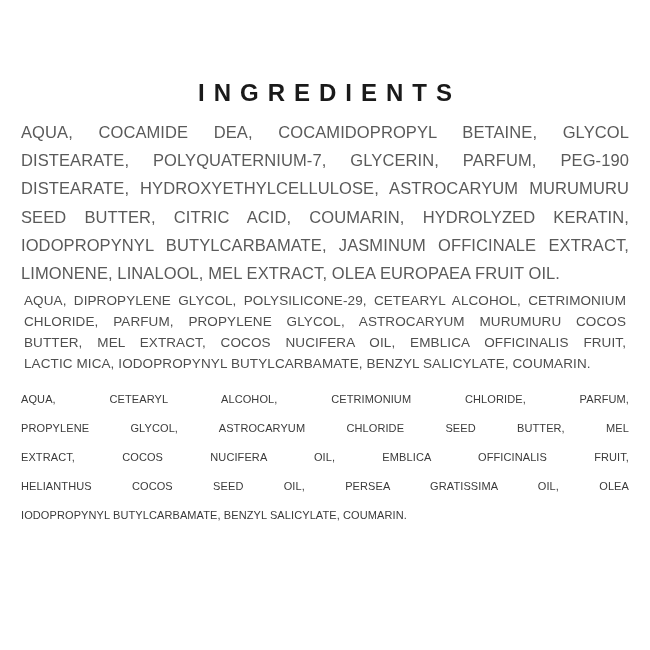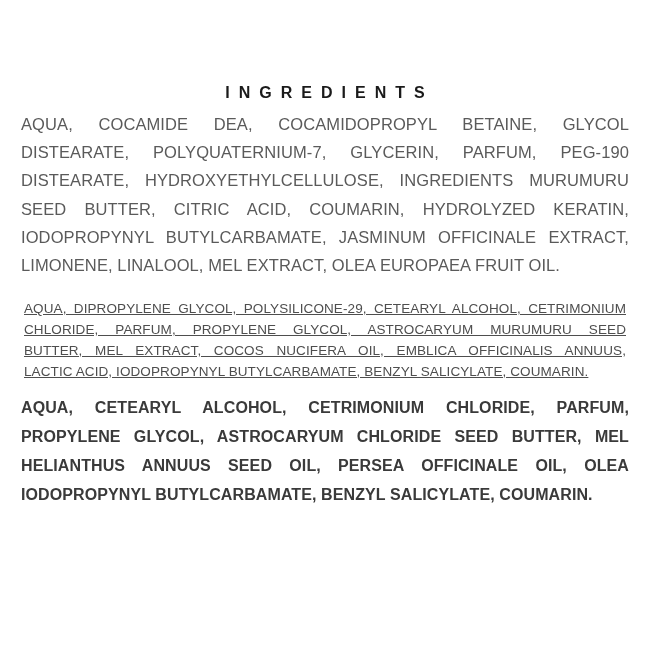--- a/index.html
+++ b/index.html
@@ -15,87 +15,87 @@
   .label {
     width: 650px;
     height: 650px;
     padding: 0 21px;
     background: #ffffff;
   }
 
   .title {
     margin-top: 81px;
     text-align: center;
-    font-size: 16px;
+    font-size: 24px;
     line-height: 24px;
     font-weight: bold;
     letter-spacing: 9px;
     text-indent: 9px; 
     color: #1a1a1a;
   }
 
   .para .line {
     text-align: justify;
     text-align-last: justify;
     white-space: nowrap;
   }
   .para .line.natural {
     text-align-last: left;
   }
 
   .para.p1 {
-    margin-top: 5px;
+    margin-top: 13px;
     font-size: 16.5px;
     line-height: 28.2px;
     letter-spacing: 0.1px;
     color: #5a5a5a;
   }
 
   .para.p2 {
-    margin-top: 20px;
+    margin-top: 4px;
     padding: 0 3px;
     font-size: 13.5px;
     line-height: 20.8px;
     letter-spacing: 0.1px;
     color: #4e4e4e;
-    text-decoration: underline;
   }
 
   .para.p3 {
     margin-top: 11px;
-    font-size: 16px;
+    font-size: 11px;
     line-height: 29px;
-    font-weight: bold;
+    font-weight: normal;
     letter-spacing: 0.1px;
     color: #3a3a3a;
   }
 </style>
 </head>
 <body>
 
 <div class="label">
 
   <div class="title">INGREDIENTS</div>
 
   <div class="para p1">
     <div class="line">AQUA, COCAMIDE DEA, COCAMIDOPROPYL BETAINE, GLYCOL</div>
     <div class="line">DISTEARATE, POLYQUATERNIUM-7, GLYCERIN, PARFUM, PEG-190</div>
-    <div class="line">DISTEARATE, HYDROXYETHYLCELLULOSE, INGREDIENTS MURUMURU</div>
+    <div class="line">DISTEARATE, HYDROXYETHYLCELLULOSE, ASTROCARYUM MURUMURU</div>
     <div class="line">SEED BUTTER, CITRIC ACID, COUMARIN, HYDROLYZED KERATIN,</div>
     <div class="line">IODOPROPYNYL BUTYLCARBAMATE, JASMINUM OFFICINALE EXTRACT,</div>
     <div class="line natural">LIMONENE, LINALOOL, MEL EXTRACT, OLEA EUROPAEA FRUIT OIL.</div>
   </div>
 
   <div class="para p2">
     <div class="line">AQUA, DIPROPYLENE GLYCOL, POLYSILICONE-29, CETEARYL ALCOHOL, CETRIMONIUM</div>
-    <div class="line">CHLORIDE, PARFUM, PROPYLENE GLYCOL, ASTROCARYUM MURUMURU SEED</div>
-    <div class="line">BUTTER, MEL EXTRACT, COCOS NUCIFERA OIL, EMBLICA OFFICINALIS ANNUUS,</div>
-    <div class="line natural">LACTIC ACID, IODOPROPYNYL BUTYLCARBAMATE, BENZYL SALICYLATE, COUMARIN.</div>
+    <div class="line">CHLORIDE, PARFUM, PROPYLENE GLYCOL, ASTROCARYUM MURUMURU COCOS</div>
+    <div class="line">BUTTER, MEL EXTRACT, COCOS NUCIFERA OIL, EMBLICA OFFICINALIS FRUIT,</div>
+    <div class="line natural">LACTIC MICA, IODOPROPYNYL BUTYLCARBAMATE, BENZYL SALICYLATE, COUMARIN.</div>
   </div>
 
   <div class="para p3">
     <div class="line">AQUA, CETEARYL ALCOHOL, CETRIMONIUM CHLORIDE, PARFUM,</div>
     <div class="line">PROPYLENE GLYCOL, ASTROCARYUM CHLORIDE SEED BUTTER, MEL</div>
-    <div class="line">HELIANTHUS ANNUUS SEED OIL, PERSEA OFFICINALE OIL, OLEA</div>
+    <div class="line">EXTRACT, COCOS NUCIFERA OIL, EMBLICA OFFICINALIS FRUIT,</div>
+    <div class="line">HELIANTHUS COCOS SEED OIL, PERSEA GRATISSIMA OIL, OLEA</div>
     <div class="line natural">IODOPROPYNYL BUTYLCARBAMATE, BENZYL SALICYLATE, COUMARIN.</div>
   </div>
 
 </div>
 
 </body></html>

